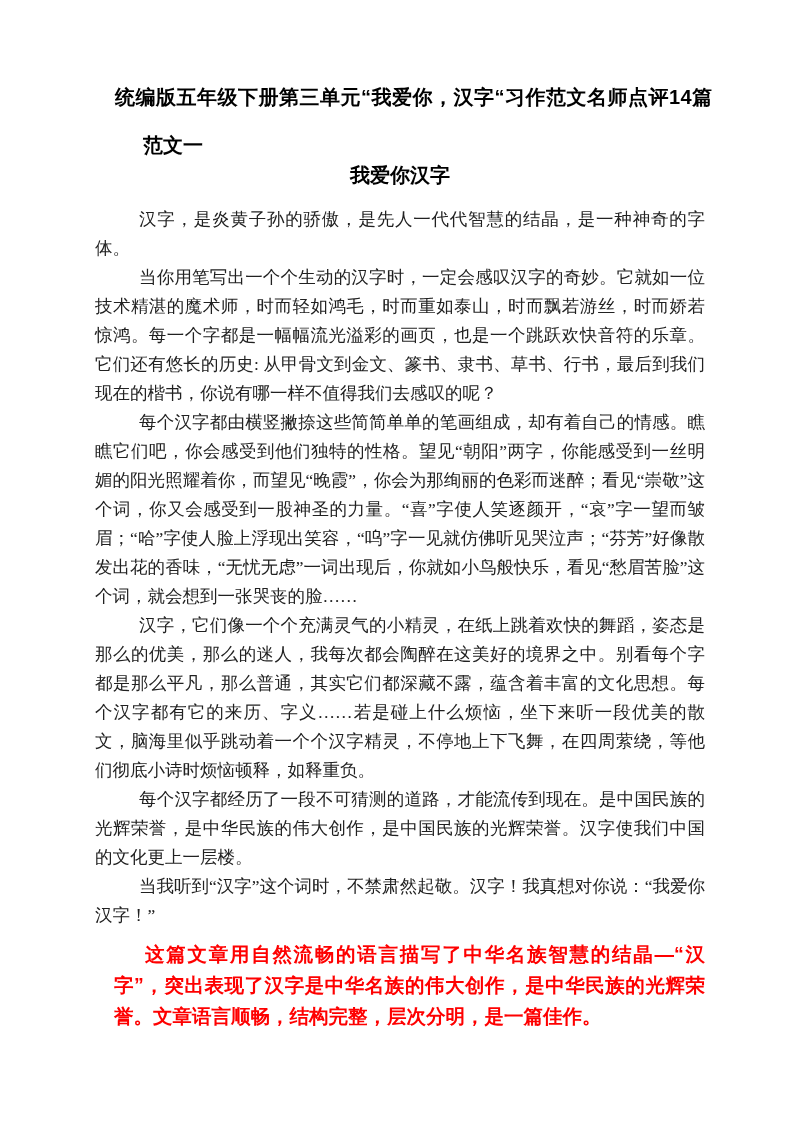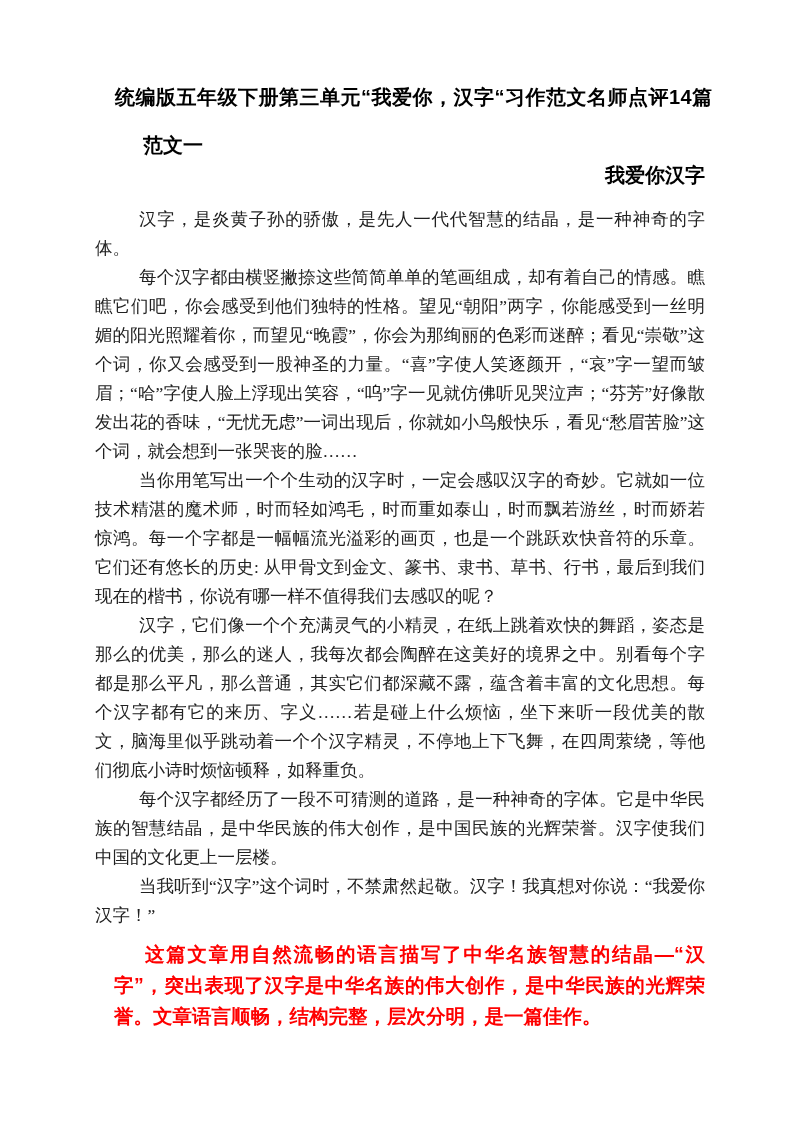--- a/index.html
+++ b/index.html
@@ -34,21 +34,21 @@
   .section-label {
     margin: 22px 0 4px 48px;
     font-family: "Liberation Sans", "DejaVu Sans", sans-serif;
     font-weight: bold;
     font-size: 20px;
     line-height: 26px;
     color: var(--heading-color, #000000);
   }
   .essay-title {
     margin: 1px 0 0 0;
-    text-align: right;
+    text-align: center;
     font-family: "Liberation Sans", "DejaVu Sans", sans-serif;
     font-weight: bold;
     font-size: 20px;
     line-height: 26px;
     color: var(--heading-color, #000000);
   }
   .body-para {
     margin: 0;
     font-size: 17.5px;
     line-height: 29px;
@@ -73,20 +73,20 @@
 </style>
 </head>
 <body>
 
 <div class="page">
   <div class="content">
     <h1 class="doc-title">统编版五年级下册第三单元“我爱你，汉字“习作范文名师点评14篇</h1>
     <h2 class="section-label">范文一</h2>
     <h3 class="essay-title">我爱你汉字</h3>
     <p class="body-para first">汉字，是炎黄子孙的骄傲，是先人一代代智慧的结晶，是一种神奇的字体。</p>
+    <p class="body-para">当你用笔写出一个个生动的汉字时，一定会感叹汉字的奇妙。它就如一位技术精湛的魔术师，时而轻如鸿毛，时而重如泰山，时而飘若游丝，时而娇若惊鸿。每一个字都是一幅幅流光溢彩的画页，也是一个跳跃欢快音符的乐章。它们还有悠长的历史: 从甲骨文到金文、篆书、隶书、草书、行书，最后到我们现在的楷书，你说有哪一样不值得我们去感叹的呢？</p>
     <p class="body-para">每个汉字都由横竖撇捺这些简简单单的笔画组成，却有着自己的情感。瞧瞧它们吧，你会感受到他们独特的性格。望见“朝阳”两字，你能感受到一丝明媚的阳光照耀着你，而望见“晚霞”，你会为那绚丽的色彩而迷醉；看见“崇敬”这个词，你又会感受到一股神圣的力量。“喜”字使人笑逐颜开，“哀”字一望而皱眉；“哈”字使人脸上浮现出笑容，“呜”字一见就仿佛听见哭泣声；“芬芳”好像散发出花的香味，“无忧无虑”一词出现后，你就如小鸟般快乐，看见“愁眉苦脸”这个词，就会想到一张哭丧的脸……</p>
-    <p class="body-para">当你用笔写出一个个生动的汉字时，一定会感叹汉字的奇妙。它就如一位技术精湛的魔术师，时而轻如鸿毛，时而重如泰山，时而飘若游丝，时而娇若惊鸿。每一个字都是一幅幅流光溢彩的画页，也是一个跳跃欢快音符的乐章。它们还有悠长的历史: 从甲骨文到金文、篆书、隶书、草书、行书，最后到我们现在的楷书，你说有哪一样不值得我们去感叹的呢？</p>
     <p class="body-para">汉字，它们像一个个充满灵气的小精灵，在纸上跳着欢快的舞蹈，姿态是那么的优美，那么的迷人，我每次都会陶醉在这美好的境界之中。别看每个字都是那么平凡，那么普通，其实它们都深藏不露，蕴含着丰富的文化思想。每个汉字都有它的来历、字义……若是碰上什么烦恼，坐下来听一段优美的散文，脑海里似乎跳动着一个个汉字精灵，不停地上下飞舞，在四周萦绕，等他们彻底小诗时烦恼顿释，如释重负。</p>
-    <p class="body-para">每个汉字都经历了一段不可猜测的道路，是一种神奇的字体。它是中华民族的智慧结晶，是中华民族的伟大创作，是中国民族的光辉荣誉。汉字使我们中国的文化更上一层楼。</p>
+    <p class="body-para">每个汉字都经历了一段不可猜测的道路，才能流传到现在。是中国民族的光辉荣誉，是中华民族的伟大创作，是中国民族的光辉荣誉。汉字使我们中国的文化更上一层楼。</p>
     <p class="body-para">当我听到“汉字”这个词时，不禁肃然起敬。汉字！我真想对你说：“我爱你汉字！”</p>
     <p class="teacher-comment">这篇文章用自然流畅的语言描写了中华名族智慧的结晶—“汉字”，突出表现了汉字是中华名族的伟大创作，是中华民族的光辉荣誉。文章语言顺畅，结构完整，层次分明，是一篇佳作。</p>
   </div>
 </div>
 
 </body></html>

